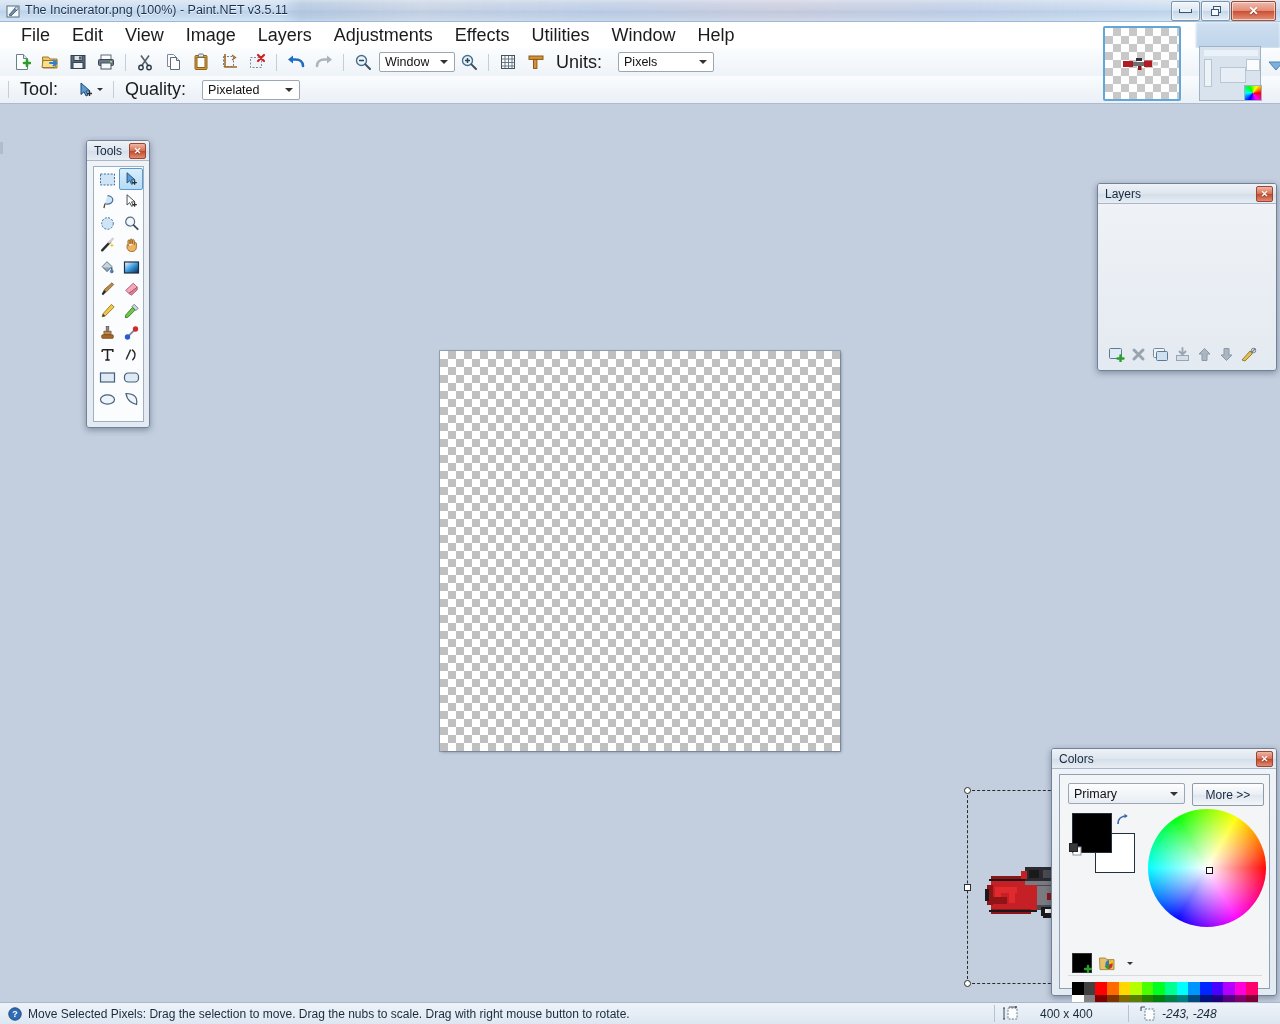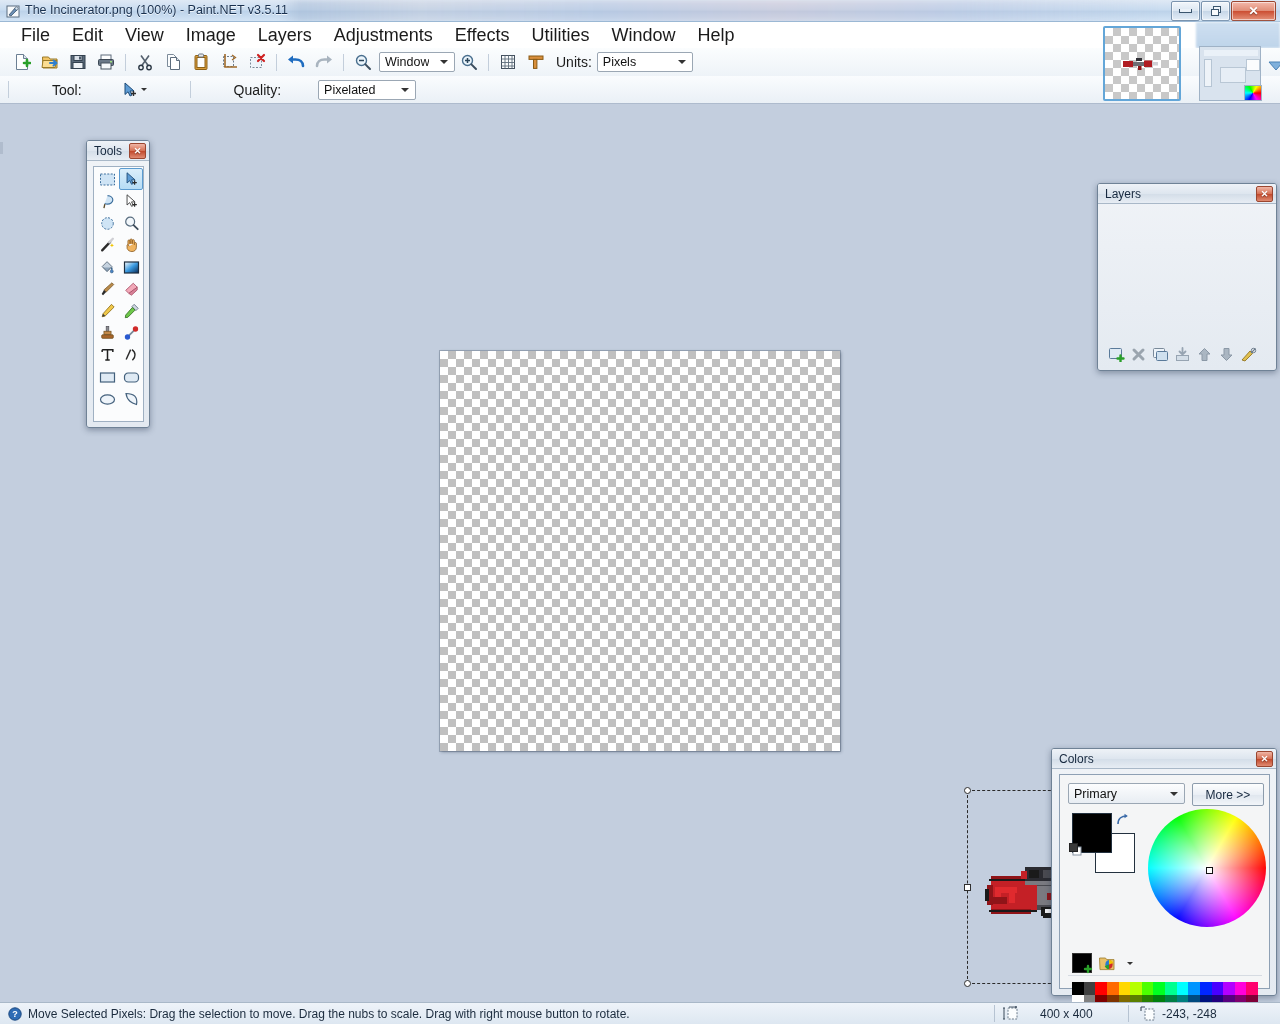--- a/index.html
+++ b/index.html
@@ -78,28 +78,28 @@
   .toolbar{
     position:absolute;left:0;top:48px;width:1280px;height:28px;
     background:linear-gradient(to bottom,#fbfdfe,#eef3f8);
     border-bottom:1px solid #dbe4ec;
     display:flex;align-items:center;
   }
   .toolbar2{
     position:absolute;left:0;top:76px;width:1280px;height:27px;
     background:linear-gradient(to bottom,#fafcfe,#eaf0f6);
     border-bottom:1px solid #b9c7d6;
-    display:flex;align-items:center;gap:32px;
+    display:flex;align-items:center;
   }
   .tbtn{
     width:26px;height:24px;display:flex;align-items:center;justify-content:center;
     border:1px solid transparent;border-radius:3px;margin:0 0px;
   }
   .tsep{width:1px;height:17px;background:#c3cedb;margin:0 5px;}
-  .tlabel{font-size:14px;color:#1b1b1b;margin:0 5px 0 6px;}
+  .tlabel{font-size:18px;color:#1b1b1b;margin:0 16px 0 6px;}
   .combo{
     height:20px;border:1px solid #9ba7b4;background:#fff;border-radius:2px;
     display:flex;align-items:center;justify-content:space-between;
     padding:0 3px 0 5px;font-size:12.5px;color:#111;box-sizing:border-box;
   }
   .combo .cv{white-space:nowrap;overflow:hidden;}
   .caret{
     width:0;height:0;border-left:4px solid transparent;border-right:4px solid transparent;
     border-top:4px solid #333;margin-left:6px;margin-right:3px;
   }
@@ -282,21 +282,21 @@
 
   
   .statusbar{
     position:absolute;left:0;bottom:0;width:1280px;height:21px;
     background:linear-gradient(to bottom,#eef3f9,#dde7f1);
     border-top:1px solid #a9b8c8;
     display:flex;align-items:center;font-size:12px;color:#1b2b3d;
   }
   .sb-help{position:absolute;left:8px;display:flex;align-items:center;gap:6px;}
   .sb-size{position:absolute;left:1002px;display:flex;align-items:center;gap:22px;}
-  .sb-coord{position:absolute;left:1140px;display:flex;align-items:center;gap:6px;}
+  .sb-coord{position:absolute;left:1140px;display:flex;align-items:center;gap:6px;font-style:italic;}
   .sb-sep{position:absolute;top:2px;width:1px;height:17px;background:#b6c3d2;}
   svg{display:block;}
 </style>
 </head>
 <body>
 
 <div id="app">
 
   <div class="titlebar">
     <div class="tb-bg"></div>

